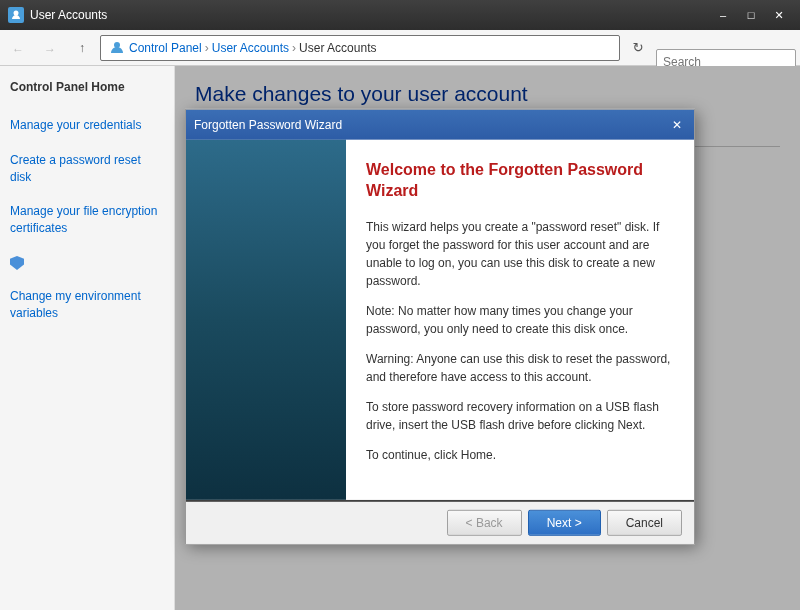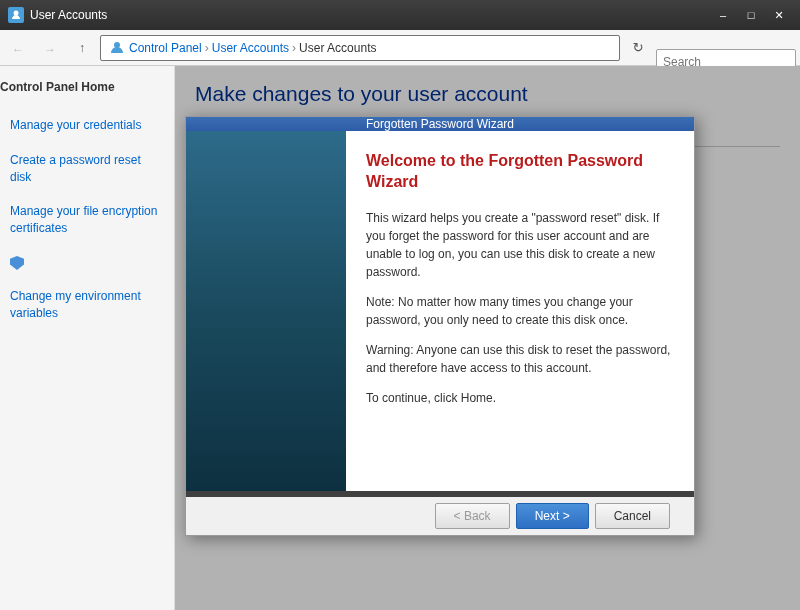--- a/index.html
+++ b/index.html
@@ -124,21 +124,21 @@
       width: 175px;
       background: #f5f5f5;
       border-right: 1px solid #ddd;
       padding: 10px 0;
       flex-shrink: 0;
     }
     .sidebar-title {
       font-size: 12px;
       font-weight: 600;
       color: #333;
-      padding: 4px 0 8px;
+      padding: 4px 10px 8px;
     }
     .sidebar-link {
       display: block;
       padding: 3px 10px;
       color: #0066cc;
       font-size: 12px;
       cursor: pointer;
       text-decoration: none;
       line-height: 1.4;
       margin-top: 12px;
@@ -226,26 +226,25 @@
       left: 55%;
       transform: translate(-50%, -45%);
       width: 510px;
       background: #f0f0f0;
       border: 1px solid #999;
       box-shadow: 3px 3px 15px rgba(0,0,0,0.4);
       z-index: 20;
     }
     .wizard-title-bar {
       background: linear-gradient(to bottom, #3b6eb5, #2d5ca6);
-      height: 14px;
+      height: 30px;
       display: flex;
       align-items: center;
       padding: 0 8px;
       justify-content: space-between;
-      flex-direction: column;
     }
     .wizard-title-text {
       color: #fff;
       font-size: 12px;
       font-weight: normal;
     }
     .wizard-close-btn {
       width: 18px;
       height: 18px;
       background: transparent;
@@ -281,26 +280,26 @@
       line-height: 1.3;
     }
     .wizard-text {
       font-size: 12px;
       color: #333;
       line-height: 1.5;
       margin-bottom: 12px;
     }
     .wizard-footer {
       background: #f0f0f0;
-      border-top: 6px solid #404040;
+      border-top: 2px solid #404040;
       height: 44px;
       display: flex;
       align-items: center;
       justify-content: flex-end;
-      padding: 0 24px;
+      padding: 0 12px;
       gap: 6px;
     }
     .wizard-btn {
       height: 26px;
       padding: 0 18px;
       font-size: 12px;
       border: 1px solid #a0a0a0;
       background: linear-gradient(to bottom, #f8f8f8, #e0e0e0);
       cursor: pointer;
       border-radius: 2px;
@@ -405,20 +404,21 @@
     <span class="wizard-title-text">Forgotten Password Wizard</span>
     <button class="wizard-close-btn">✕</button>
   </div>
   <div class="wizard-body">
     <div class="wizard-left"></div>
     <div class="wizard-right">
       <div class="wizard-heading">Welcome to the Forgotten Password Wizard</div>
       <p class="wizard-text">This wizard helps you create a "password reset" disk. If you forget the password for this user account and are unable to log on, you can use this disk to create a new password.</p>
       <p class="wizard-text">Note: No matter how many times you change your password, you only need to create this disk once.</p>
       <p class="wizard-text">Warning: Anyone can use this disk to reset the password, and therefore have access to this account.</p>
+      <p class="wizard-text">To store password recovery information on a USB flash drive, insert the USB flash drive before clicking Next.</p>
       <p class="wizard-text">To continue, click Home.</p>
     </div>
   </div>
   <div class="wizard-footer">
     <button class="wizard-btn disabled">&lt; Back</button>
     <button class="wizard-btn primary">Next &gt;</button>
     <button class="wizard-btn">Cancel</button>
   </div>
 </div>
 

